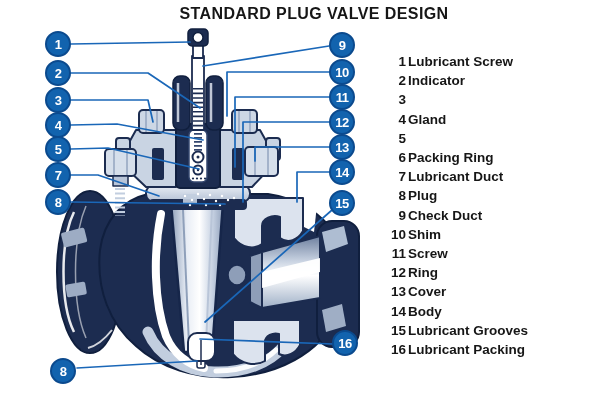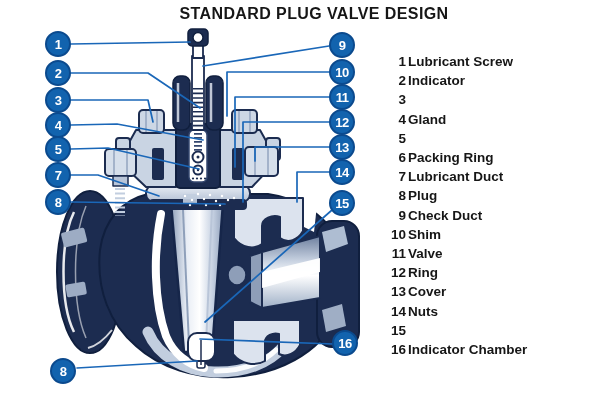--- a/index.html
+++ b/index.html
@@ -276,41 +276,42 @@
     <span class="legend-label">Check Duct</span>
   </div>
 
   <div class="legend-row">
     <span class="legend-num">10</span>
     <span class="legend-label">Shim</span>
   </div>
 
   <div class="legend-row">
     <span class="legend-num">11</span>
-    <span class="legend-label">Valve</span>
+    <span class="legend-label">Screw</span>
   </div>
 
   <div class="legend-row">
     <span class="legend-num">12</span>
     <span class="legend-label">Ring</span>
   </div>
 
   <div class="legend-row">
     <span class="legend-num">13</span>
     <span class="legend-label">Cover</span>
   </div>
 
   <div class="legend-row">
     <span class="legend-num">14</span>
-    <span class="legend-label">Nuts</span>
+    <span class="legend-label">Body</span>
   </div>
 
   <div class="legend-row">
     <span class="legend-num">15</span>
+    <span class="legend-label">Lubricant Grooves</span>
   </div>
 
   <div class="legend-row">
     <span class="legend-num">16</span>
-    <span class="legend-label">Indicator Chamber</span>
+    <span class="legend-label">Lubricant Packing</span>
   </div>
 </div>
 
 </div>
 
 </body></html>

